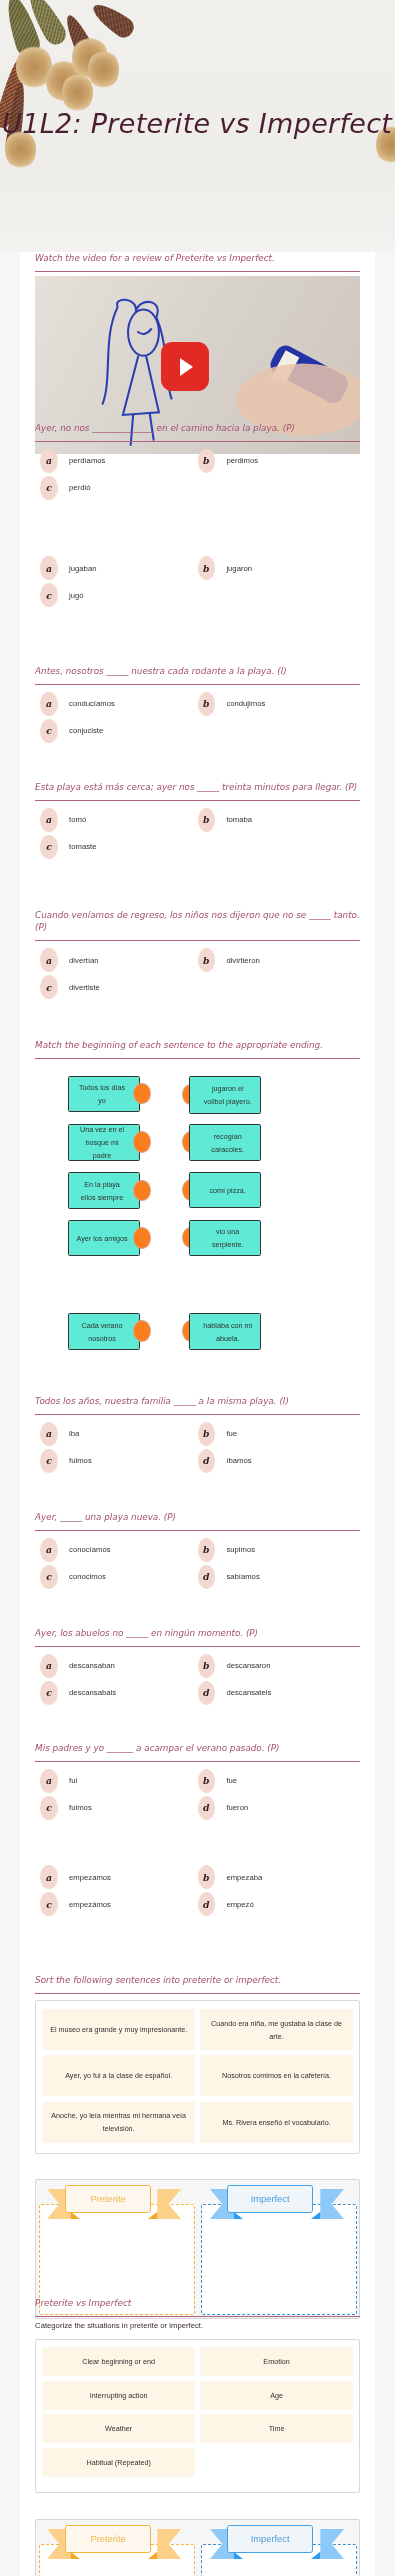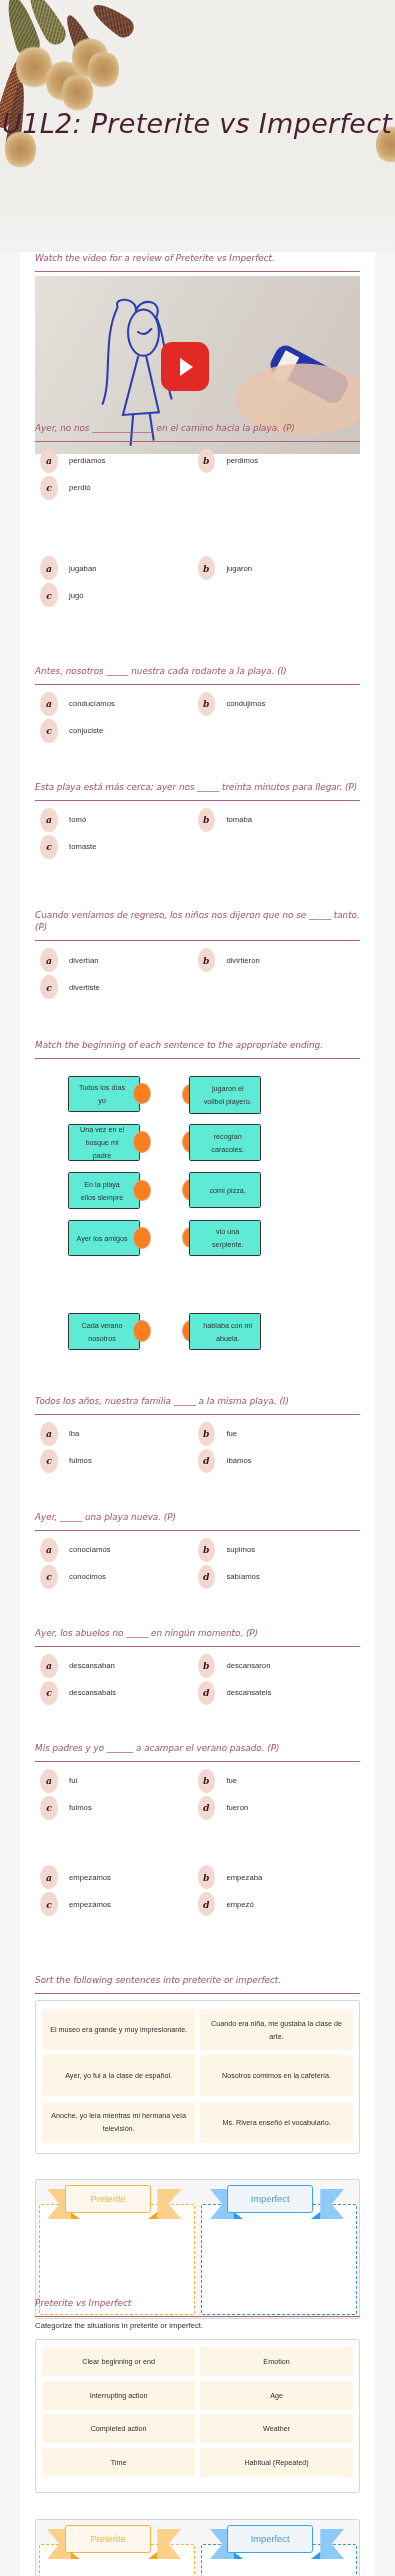--- a/index.html
+++ b/index.html
@@ -420,21 +420,20 @@
   </div>
 
   <div class="section" style="top:2045px;height:278px;">
     <div class="q-title">Preterite vs Imperfect</div>
     <div class="plain-text" style="position:absolute;top:24px;left:0;">Categorize the situations in preterite or imperfect.</div>
     <div class="sort-box" style="top:42px;height:154px;grid-template-rows:repeat(4,29px);padding-top:7.2px;row-gap:4.6px;">
       <div class="chip">Clear beginning or end</div>
       <div class="chip">Emotion</div>
       <div class="chip">Interrupting action</div>
       <div class="chip">Age</div>
-      <div class="chip">Completed action</div>
       <div class="chip">Weather</div>
       <div class="chip">Time</div>
       <div class="chip">Habitual (Repeated)</div>
     </div>
     <div class="bins" style="top:222px;height:140px;">
       <div class="bin pre"></div>
       <div class="bin imp"></div>
       <svg class="ribbon-tail" style="left:11.3px;width:134px;height:33px;top:9.3px;" viewBox="0 0 260 64">
         <polygon points="0,0 46,0 46,58 0,58 24,29" fill="#fdd08a"></polygon>
         <polygon points="214,0 260,0 236,29 260,58 214,58" fill="#fdd08a"></polygon>

